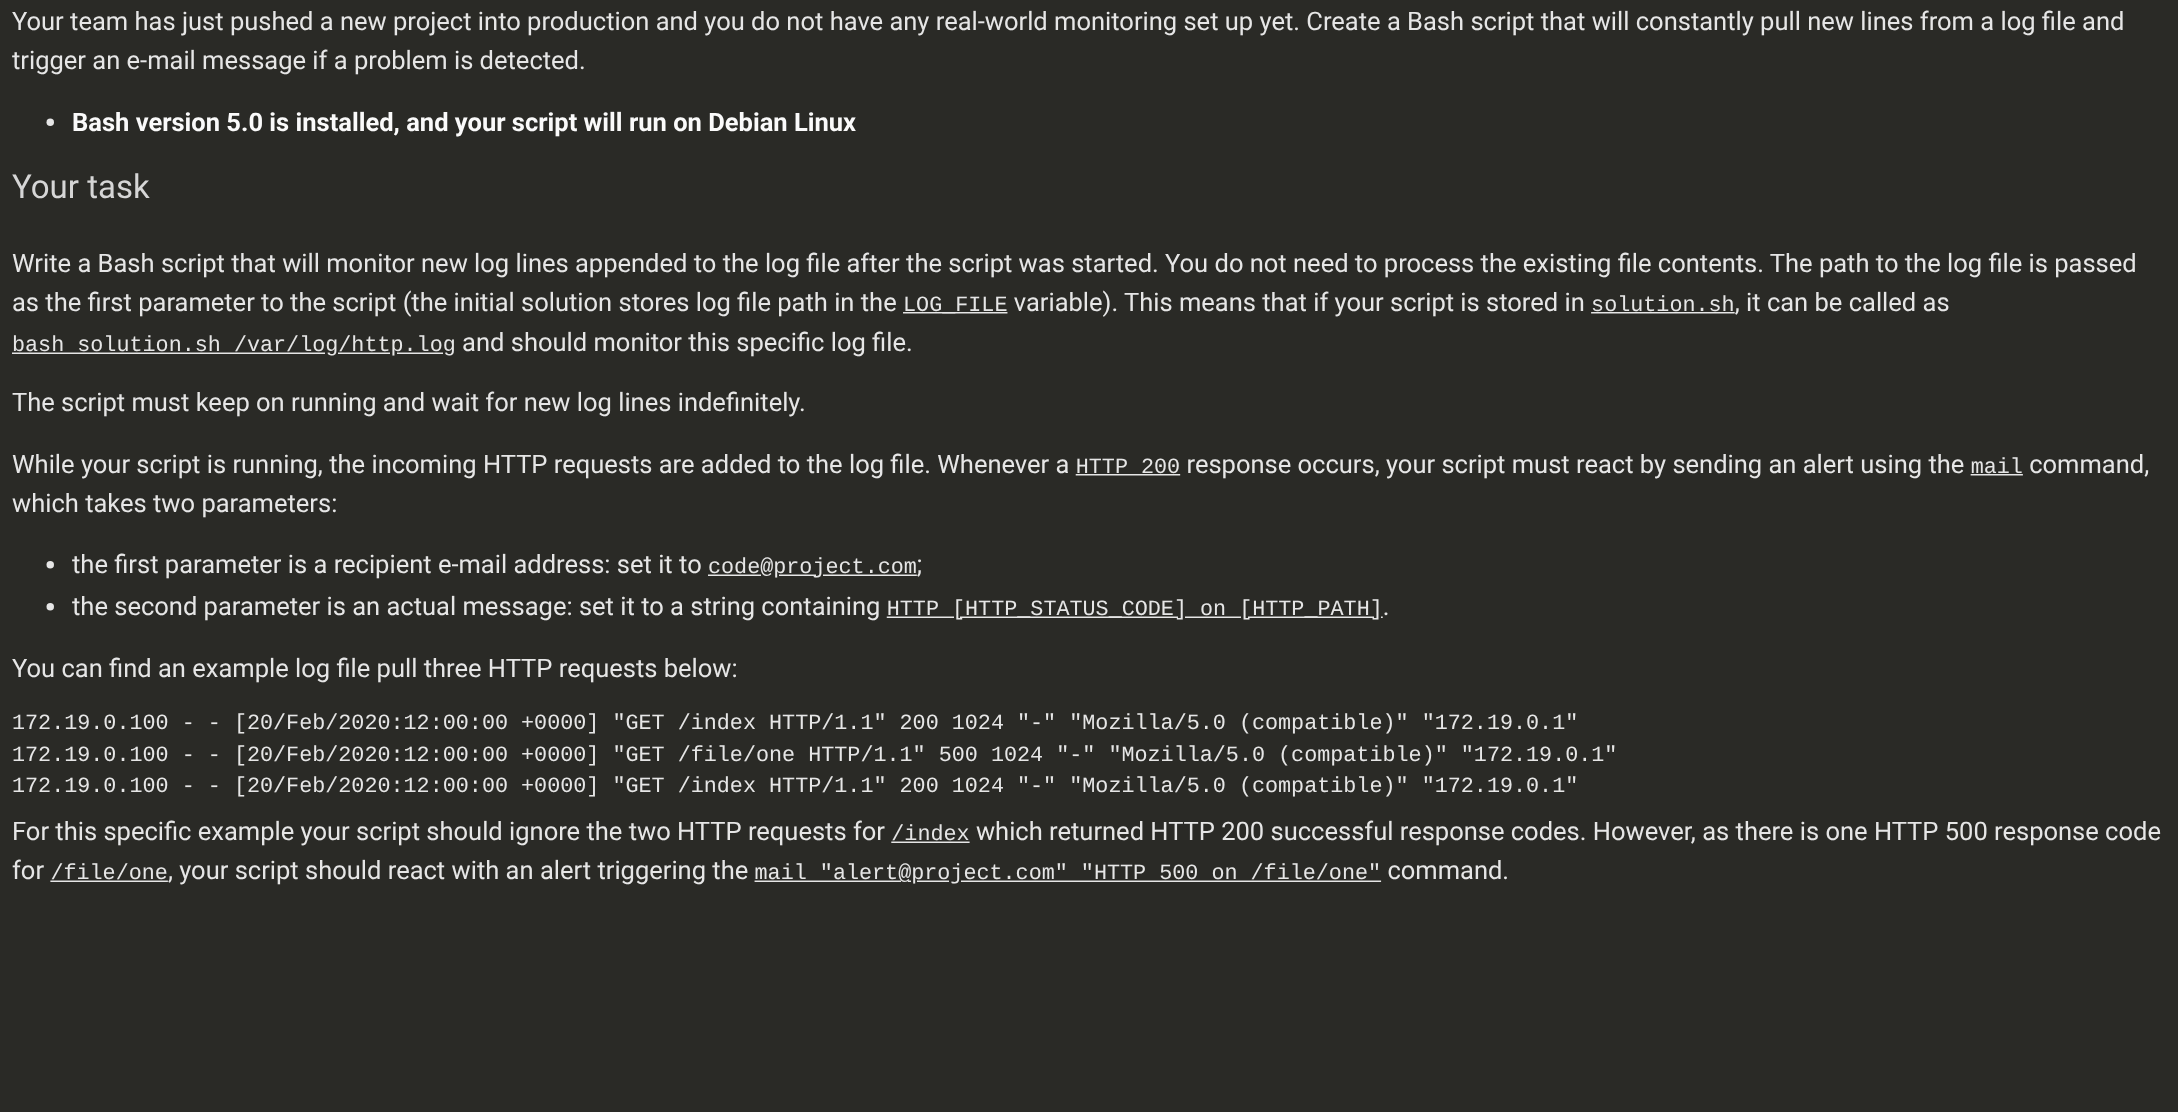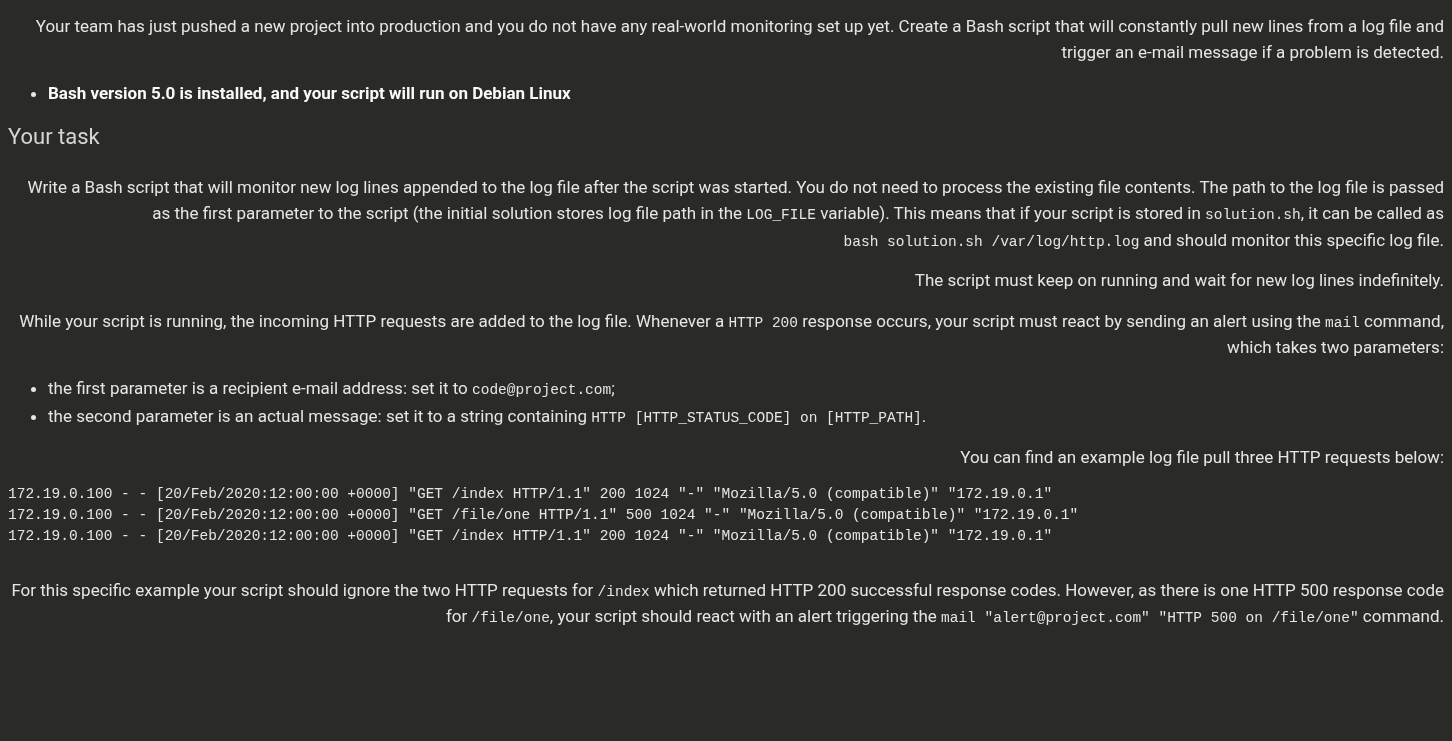--- a/index.html
+++ b/index.html
@@ -11,23 +11,22 @@
     font-size: 17px;
     line-height: 1.55;
     min-width: 1452px;
   }
   .page {
     padding: 2px 8px 40px 8px;
     max-width: 1452px;
     box-sizing: border-box;
   }
   p {
-    margin: 11px 0 14px 0;
+    margin: 0 0 14px 0;
     color: #e6e6e6;
-    text-align: right;
   }
   strong {
     font-weight: 700;
     color: #fafafa;
     text-align: center;
   }
   ul {
     margin: 0 0 14px 0;
     padding-left: 40px;
   }
@@ -39,27 +38,28 @@
     font-size: 22px;
     font-weight: 400;
     color: #d6d6d6;
     margin: 10px 0 20px 0;
   }
   code {
     font-family: "SFMono-Regular", Consolas, "Liberation Mono", Menlo, monospace;
     font-size: 14.5px;
     color: #e6e6e6;
     white-space: pre;
+    text-decoration: underline;
   }
   pre {
     white-space: pre;
     font-family: "SFMono-Regular", Consolas, "Liberation Mono", Menlo, monospace;
     font-size: 14.5px;
     color: #e6e6e6;
-    margin: 0 0 30px 0;
+    margin: 0 0 6px 0;
     line-height: 1.45;
   }
 </style>
 </head>
 <body>
 
 <div class="page">
 
   <p>Your team has just pushed a new project into production and you do not have any real-world monitoring set up yet. Create a Bash script that will constantly pull new lines from a log file and trigger an e-mail message if a problem is detected.</p>
 

